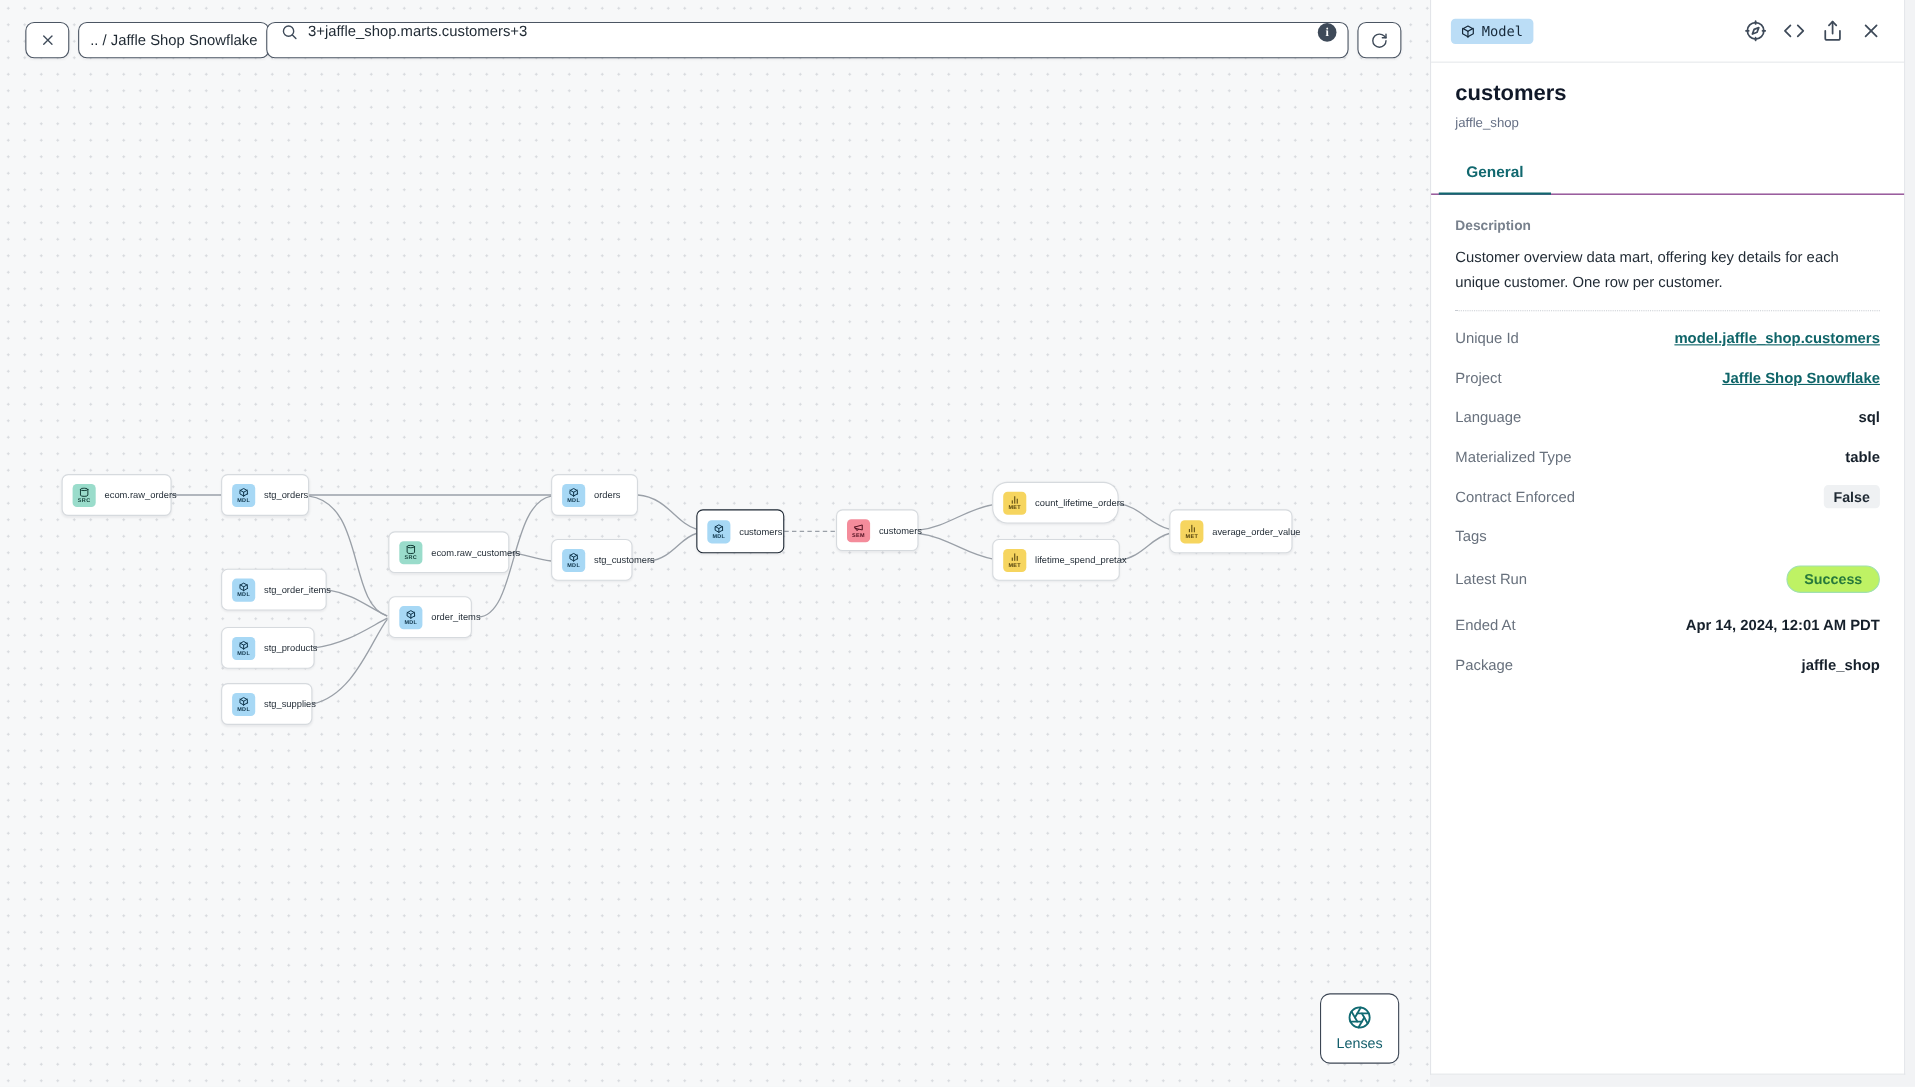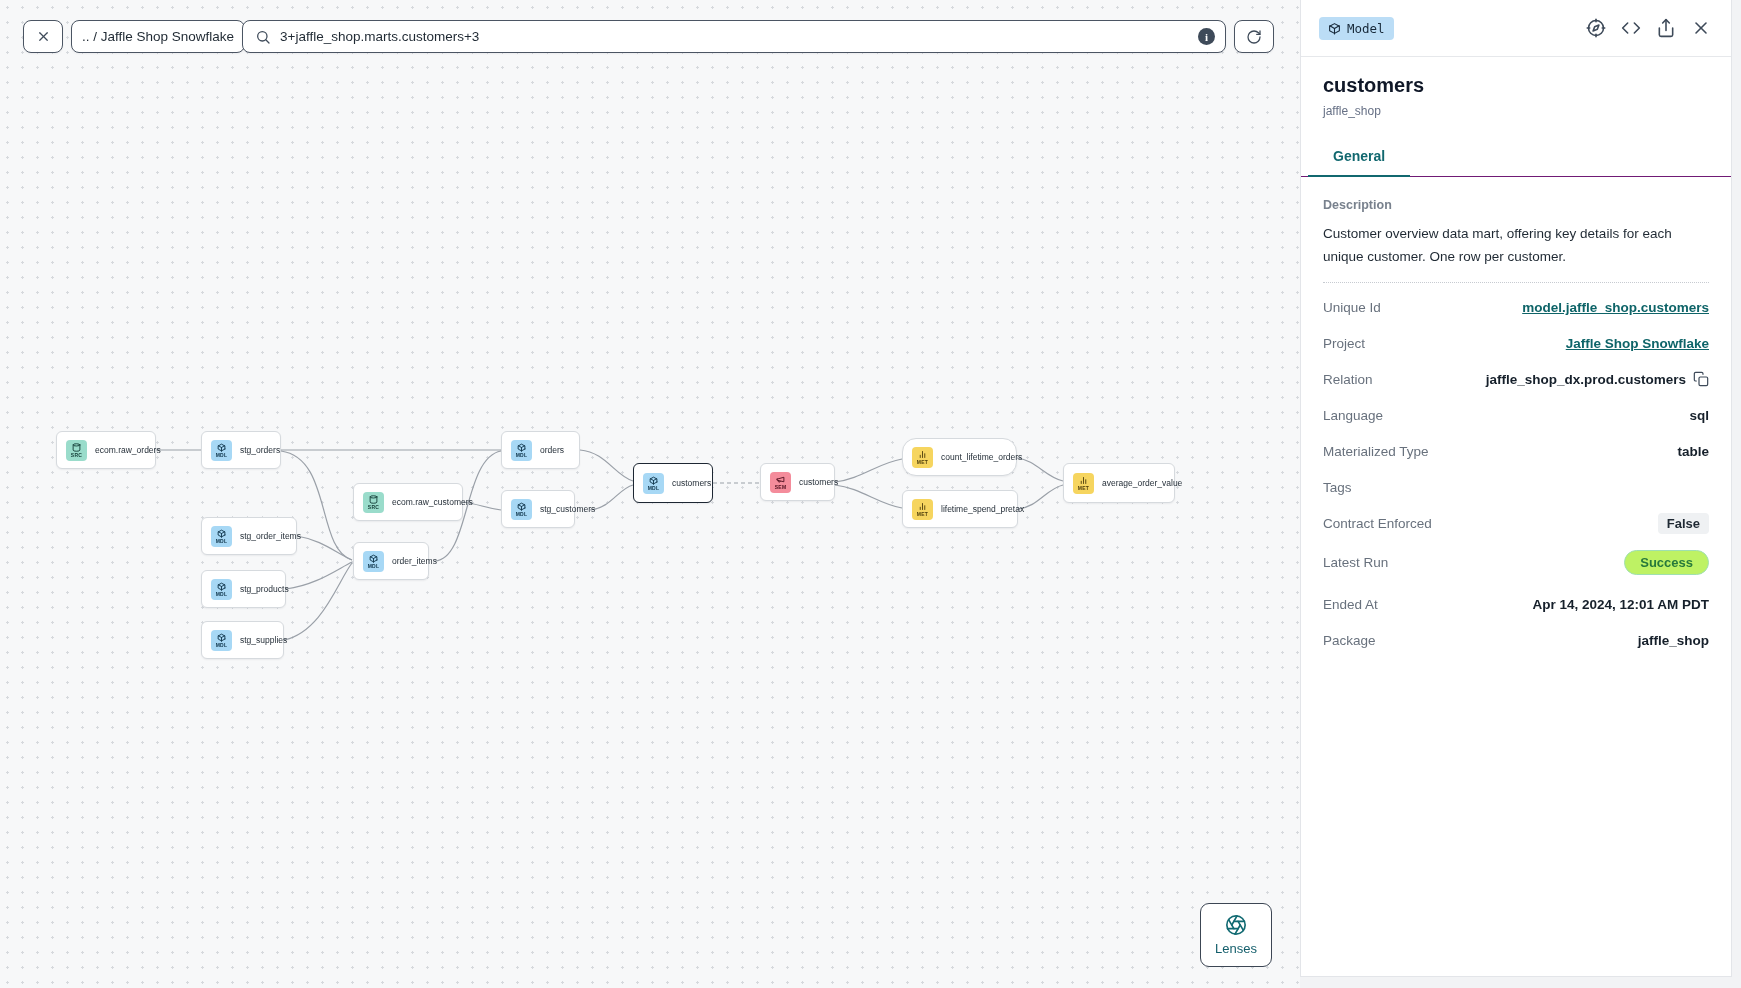--- a/index.html
+++ b/index.html
@@ -24,21 +24,21 @@
   .bar-btn {
     position:absolute; height:33px; background:#ffffff;
     border:1.4px solid #4b5563; border-radius:8px;
     display:flex; align-items:center; justify-content:center;
     gap:8px; font-size:13.5px; color:#1f2933; cursor:pointer;
     box-shadow:0 1px 2px rgba(16,24,40,.05);
   }
   .searchbar {
     position:absolute; left:242px; top:20px; width:984px; height:33px;
     background:#fff; border:1.4px solid #4b5563; border-radius:8px;
-    display:flex; align-items:center; padding:0 10px 0 12px;
+    display:flex; align-items:flex-start; padding:0 10px 0 12px;
     box-shadow:0 1px 2px rgba(16,24,40,.05);
   }
   .searchbar input {
     flex:1; border:none; outline:none; font-family:"Liberation Sans",sans-serif;
     font-size:13.5px; color:#1f2933; background:transparent; margin-left:9px;
   }
   .info-dot {
     width:17px; height:17px; border-radius:50%; background:#3e4a59; color:#fff;
     font-size:11px; font-weight:bold; font-family:"Liberation Serif",serif;
     display:flex; align-items:center; justify-content:center; cursor:pointer; flex:0 0 auto;
@@ -402,46 +402,34 @@
 
     <div class="frow">
       <span class="flabel">Unique Id</span>
       <span class="fvalue link">model.jaffle_shop.customers</span>
     </div>
     <div class="frow">
       <span class="flabel">Project</span>
       <span class="fvalue link">Jaffle Shop Snowflake</span>
     </div>
     <div class="frow">
-      <span class="flabel">Relation</span>
-      <span class="val-wrap">
-        <span class="fvalue">jaffle_shop_dx.prod.customers</span>
-        <span class="copy-btn">
-          <svg viewBox="0 0 24 24">
-              <rect x="9" y="9" width="13" height="13" rx="2"></rect>
-              <path d="M5 15H4a2 2 0 0 1-2-2V4a2 2 0 0 1 2-2h9a2 2 0 0 1 2 2v1"></path>
-            </svg>
-        </span>
-      </span>
-    </div>
-    <div class="frow">
       <span class="flabel">Language</span>
       <span class="fvalue">sql</span>
     </div>
     <div class="frow">
       <span class="flabel">Materialized Type</span>
       <span class="fvalue">table</span>
     </div>
     <div class="frow">
+      <span class="flabel">Contract Enforced</span>
+      <span class="badge-plain">False</span>
+    </div>
+    <div class="frow">
       <span class="flabel">Tags</span>
       <span class="fvalue"></span>
-    </div>
-    <div class="frow">
-      <span class="flabel">Contract Enforced</span>
-      <span class="badge-plain">False</span>
     </div>
     <div class="frow" style="margin:15px 0 17px;">
       <span class="flabel">Latest Run</span>
       <span class="pill-success">Success</span>
     </div>
     <div class="frow">
       <span class="flabel">Ended At</span>
       <span class="fvalue">Apr 14, 2024, 12:01 AM PDT</span>
     </div>
     <div class="frow">

